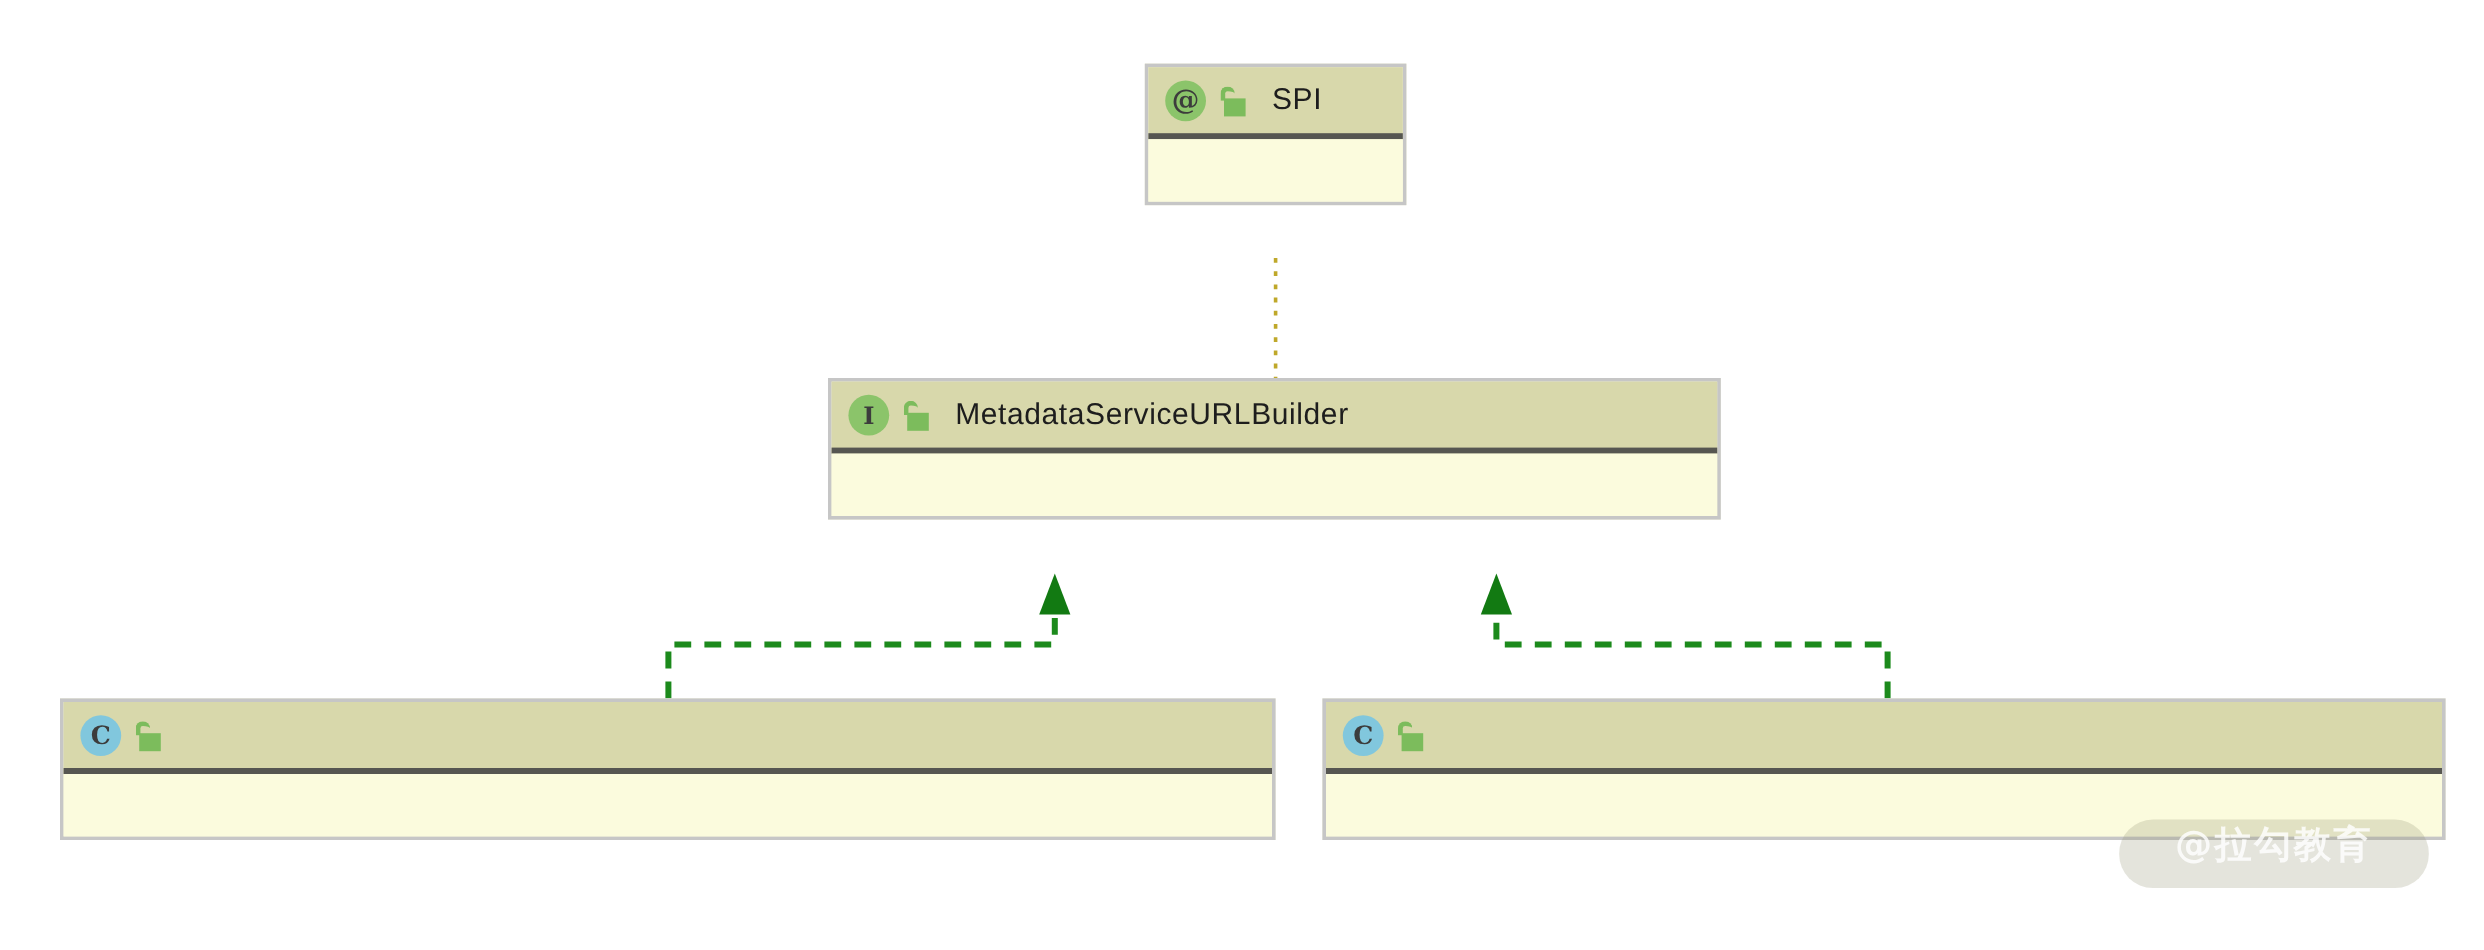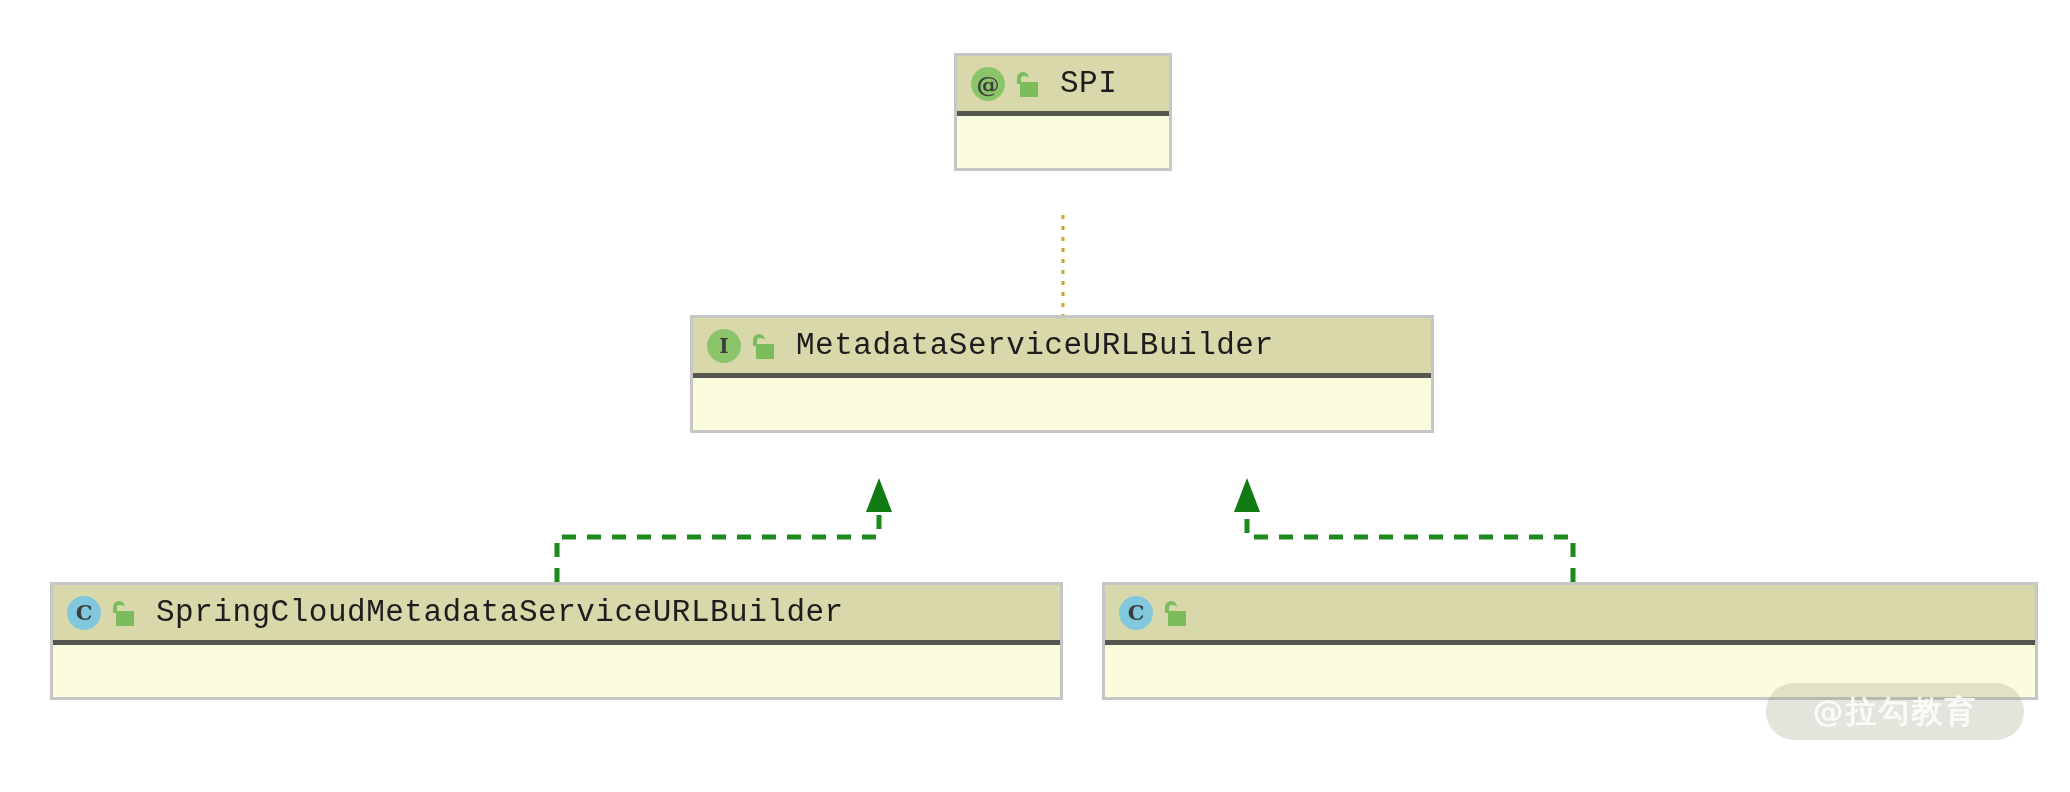--- a/index.html
+++ b/index.html
@@ -90,22 +90,22 @@
     border: 4px solid #7cbc5c;
     border-bottom: none;
     border-right: none;
     border-top-left-radius: 9px;
     border-top-right-radius: 9px;
     box-sizing: border-box;
   }
 
   .uml-title {
     margin-left: 22px;
-    font-family: Liberation Mono, monospace;
-    font-size: 31px;
+    font-family: Liberation Sans, sans-serif;
+    font-size: 25px;
     color: #1d1d1d;
     letter-spacing: 0.5px;
     white-space: nowrap;
   }
 
   
   #node-spi        { left: 954px;  top: 53px;  width: 218px; }
   #node-interface  { left: 690px;  top: 315px; width: 744px; }
   #node-springcloud{ left: 50px;   top: 582px; width: 1013px; }
   #node-standard   { left: 1102px; top: 582px; width: 936px; }
@@ -121,21 +121,20 @@
   
   #watermark {
     position: absolute;
     left: 1766px;
     top: 683px;
     width: 258px;
     height: 57px;
     border-radius: 28px;
     background: rgba(150, 150, 120, 0.26);
     display: flex;
-    align-items: center;
     justify-content: center;
     z-index: 9;
   }
   #watermark .wm-text {
     font-family: "DejaVu Sans", "Liberation Sans", sans-serif;
     font-size: 31px;
     font-weight: 700;
     color: rgba(255, 255, 255, 0.82);
     letter-spacing: 2px;
     white-space: nowrap;
@@ -181,21 +180,20 @@
     <div class="uml-body"></div>
   </div>
 
   <div class="uml-node" id="node-springcloud">
     <div class="uml-header">
       <span class="type-icon clazz">C</span>
       <span class="lock-icon">
         <span class="lock-shackle"></span>
         <span class="lock-body"></span>
       </span>
-      <span class="uml-title">SpringCloudMetadataServiceURLBuilder</span>
     </div>
     <div class="uml-body"></div>
   </div>
 
   <div class="uml-node" id="node-standard">
     <div class="uml-header">
       <span class="type-icon clazz">C</span>
       <span class="lock-icon">
         <span class="lock-shackle"></span>
         <span class="lock-body"></span>

